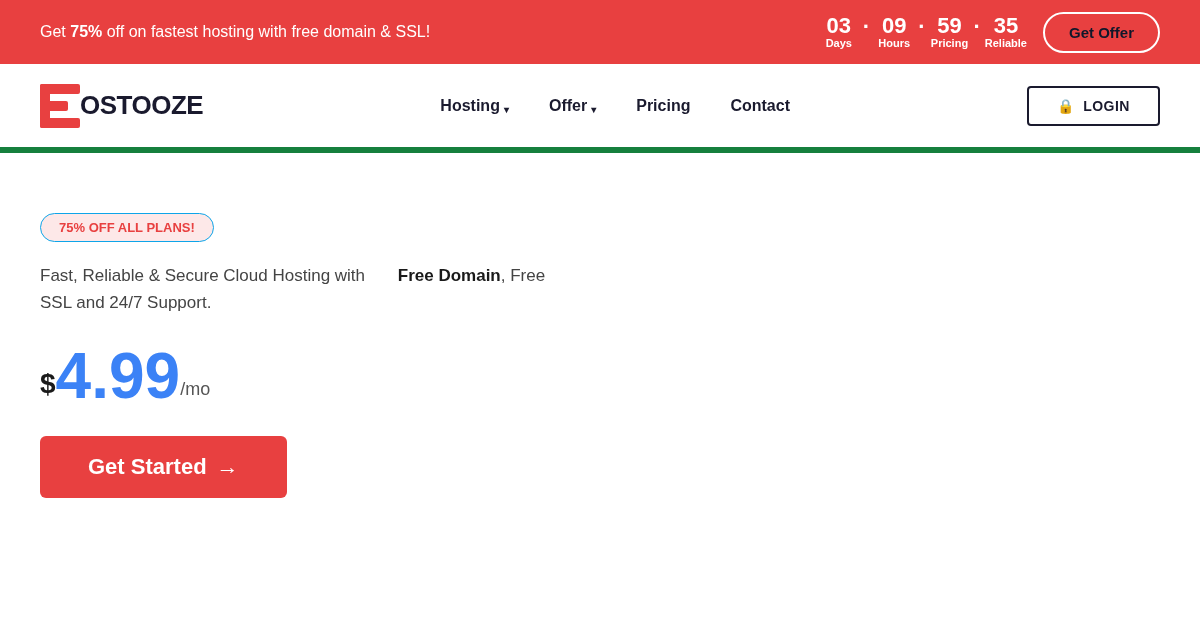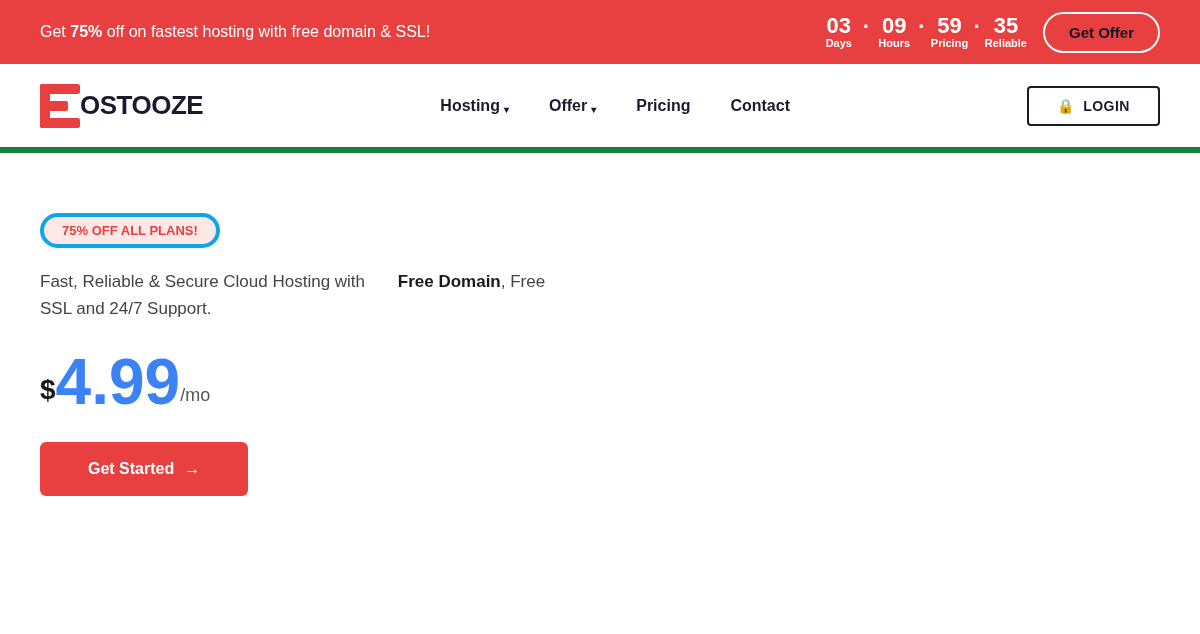--- a/index.html
+++ b/index.html
@@ -128,21 +128,21 @@
 
     
     .hero {
       padding: 60px 40px 40px 40px;
       max-width: 600px;
     }
     .discount-badge {
       display: inline-block;
       background: #fde8e8;
       color: #e84040;
-      border: 4px solid #0ea5e9;
+      border: 1px solid #0ea5e9;
       border-radius: 20px;
       padding: 6px 18px;
       font-size: 13px;
       font-weight: 600;
       margin-bottom: 20px;
     }
     .hero-title {
       font-size: 58px;
       font-weight: 900;
       color: #1a1a1a;
@@ -184,21 +184,21 @@
       color: #555;
       margin-bottom: 8px;
       font-weight: 400;
     }
     .get-started-btn {
       background: #e84040;
       color: #fff;
       border: none;
       padding: 18px 48px;
       border-radius: 6px;
-      font-size: 16px;
+      font-size: 22px;
       font-weight: 700;
       cursor: pointer;
       display: inline-flex;
       align-items: center;
       gap: 10px;
       margin-bottom: 16px;
     }
   </style>
 </head>
 <body>

